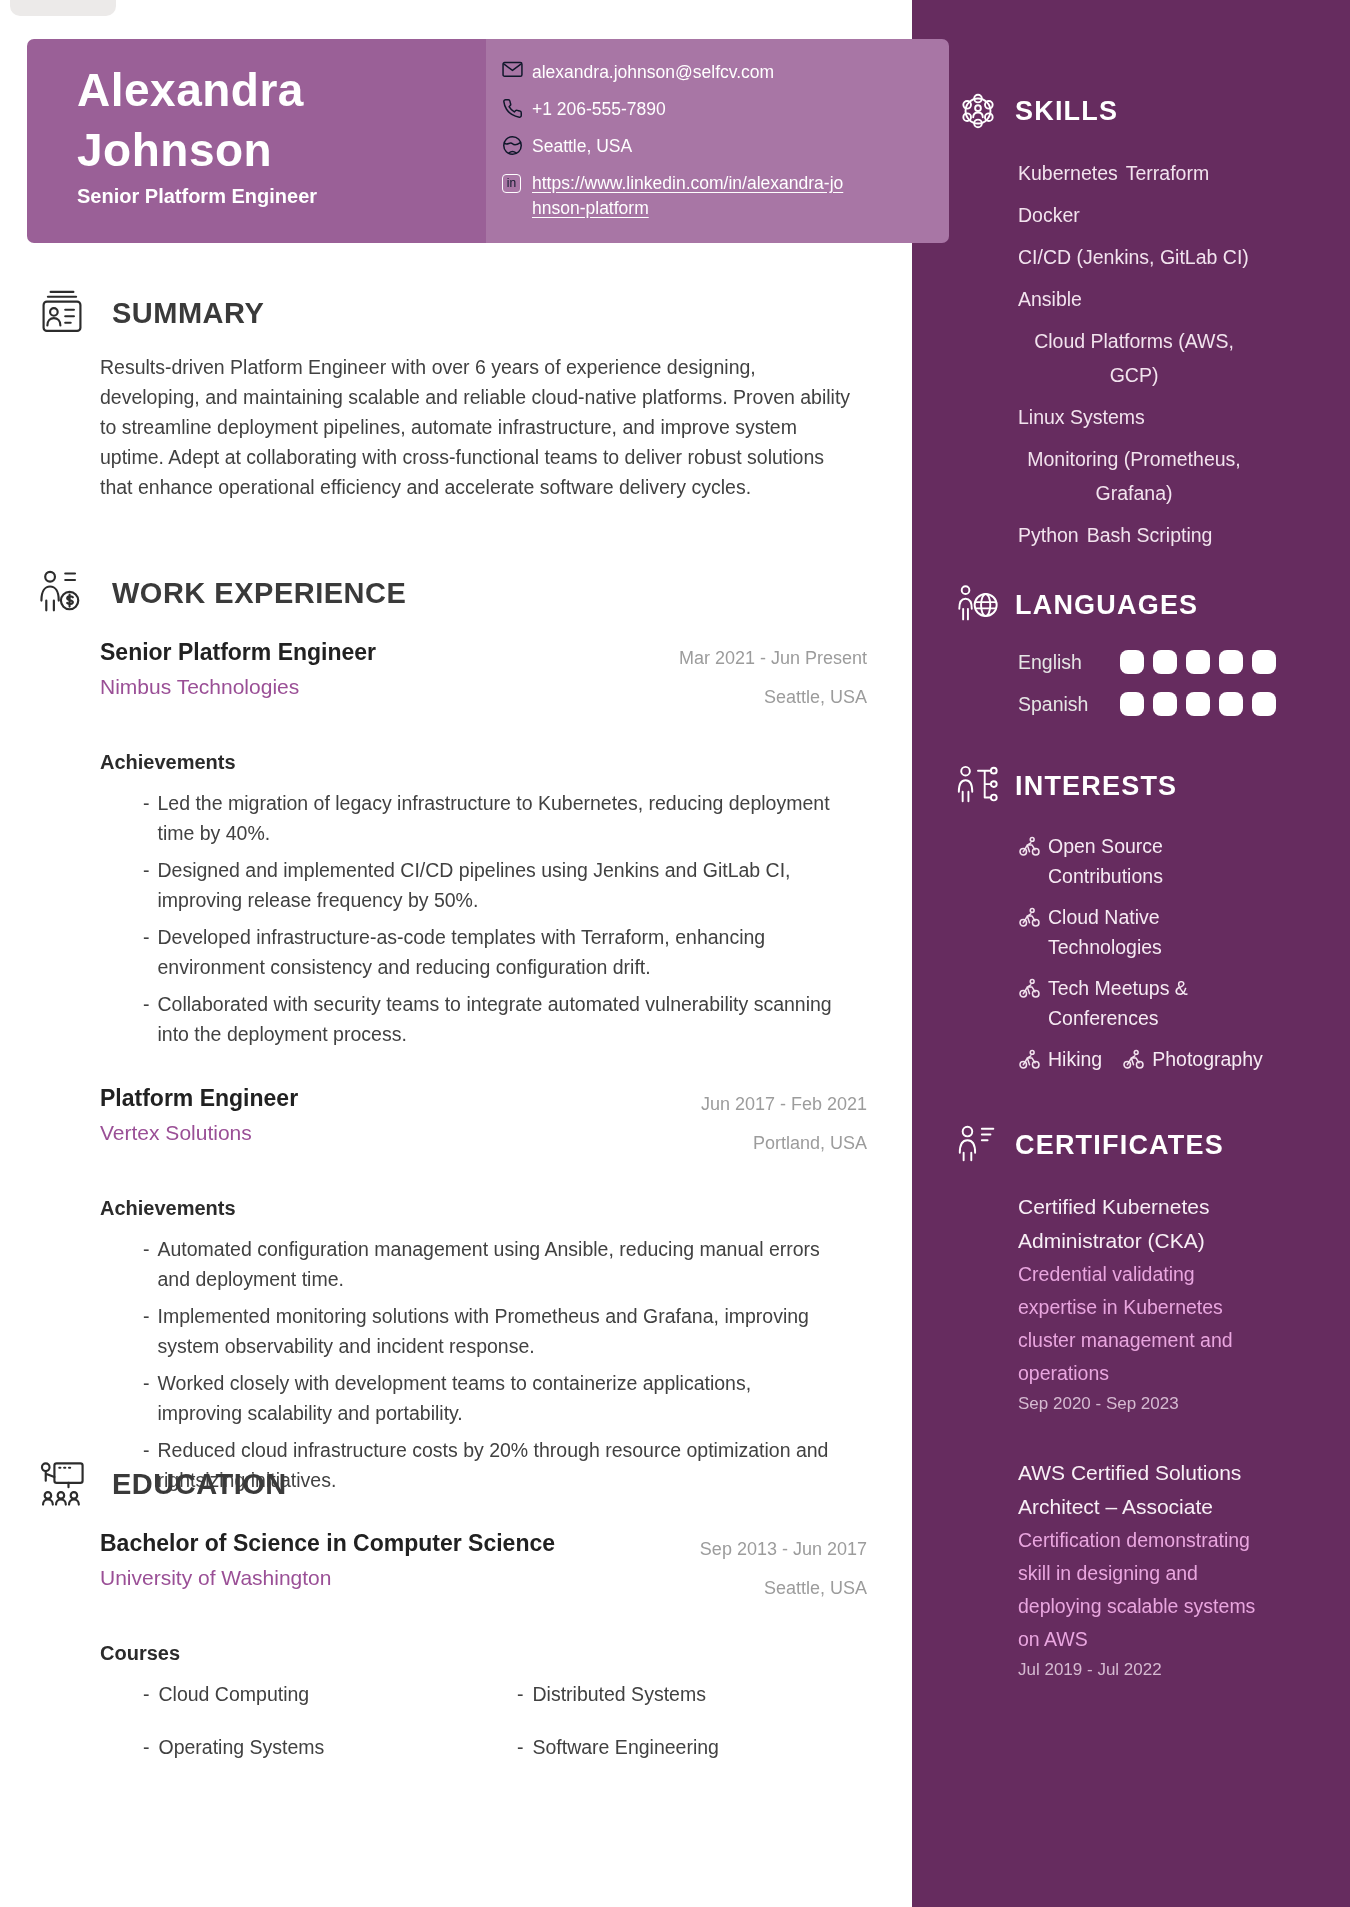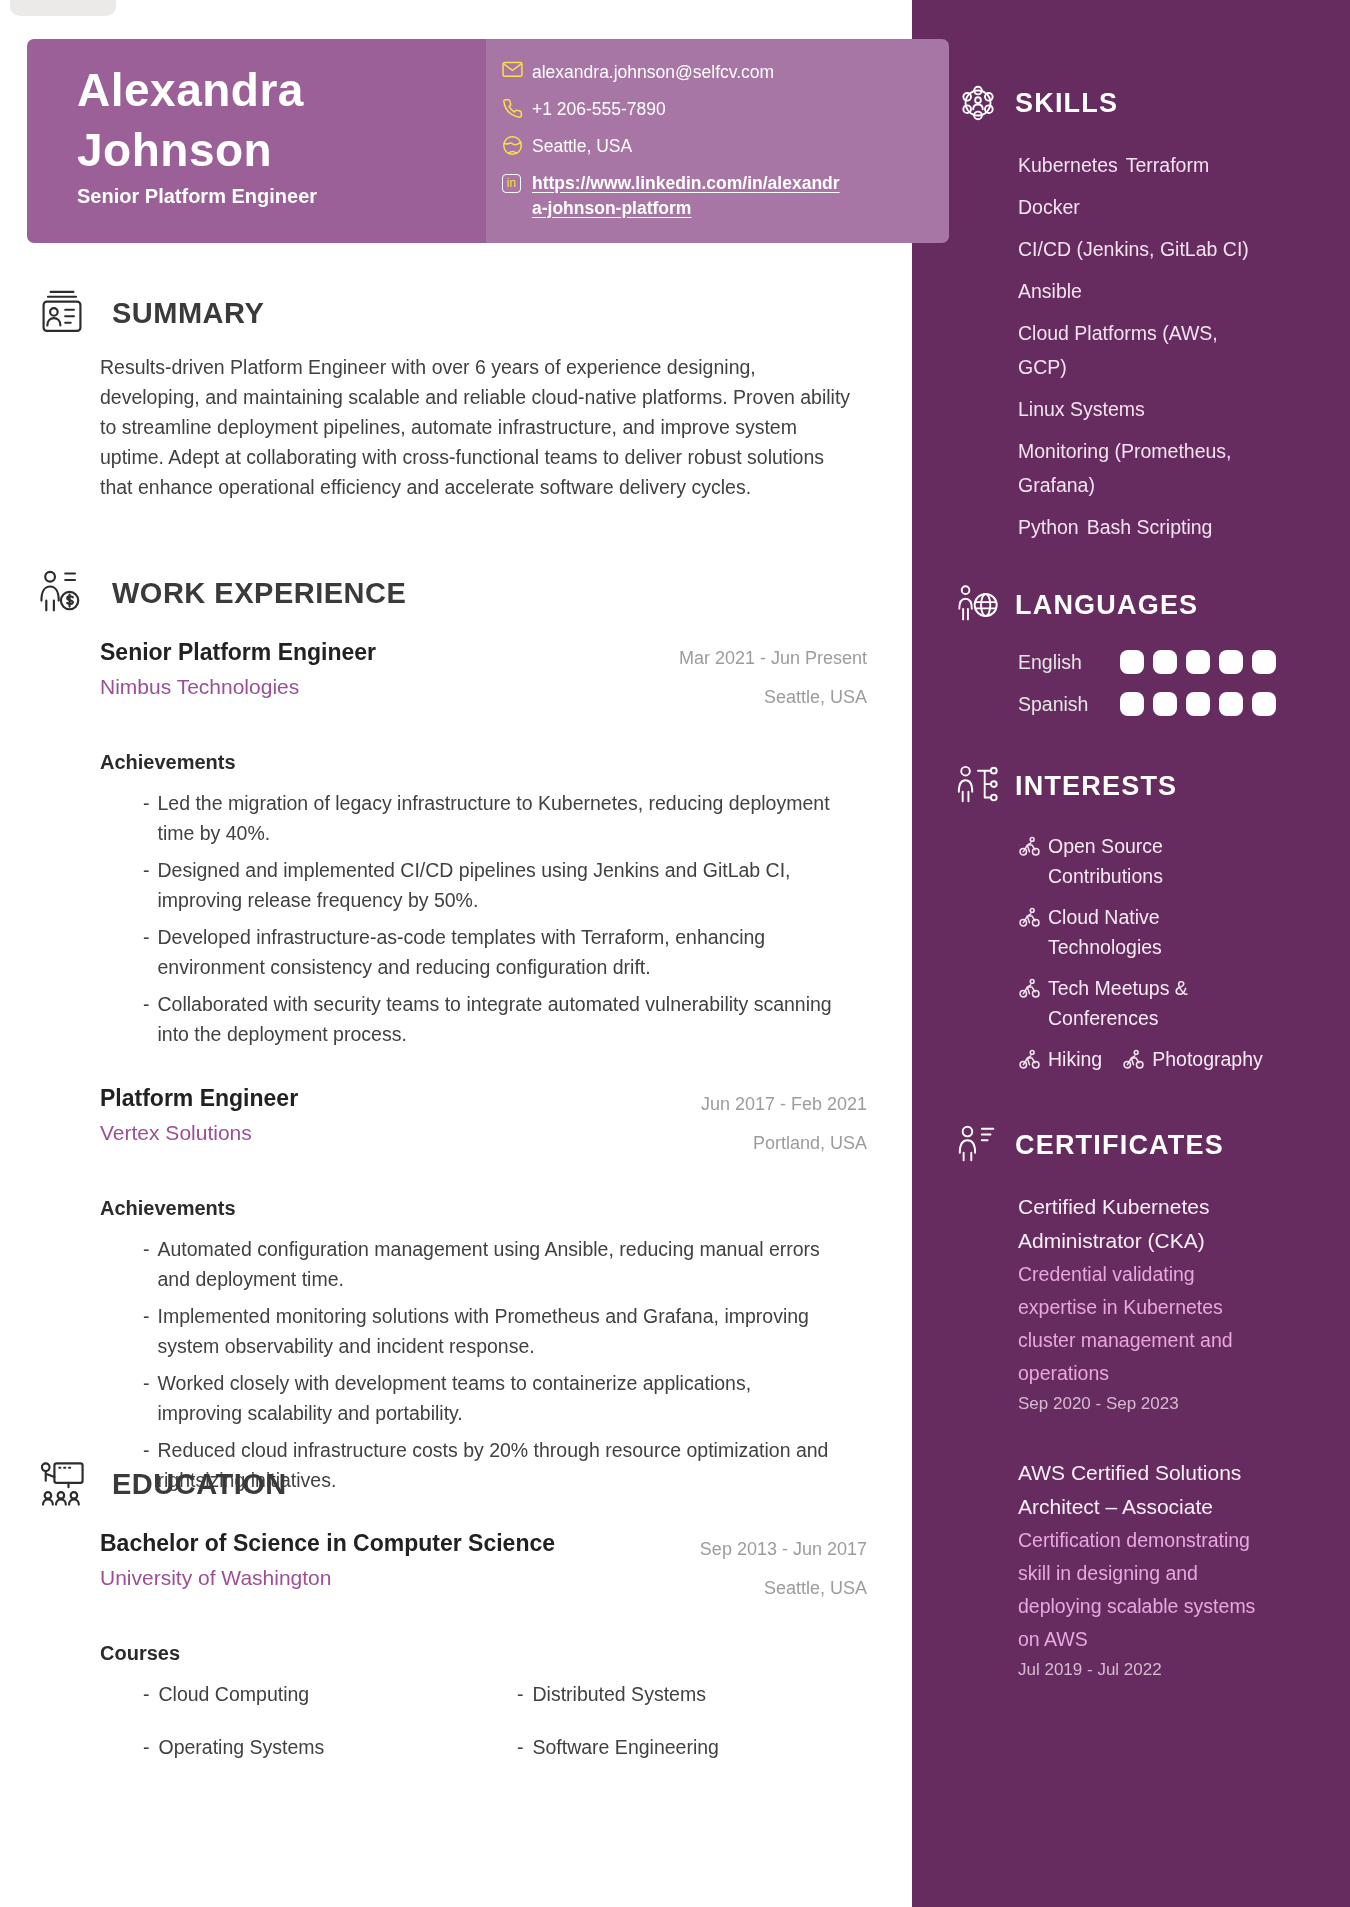--- a/index.html
+++ b/index.html
@@ -43,23 +43,23 @@
 
   
   .banner { position:absolute; left:27px; top:39px; width:922px; height:204px;
     background:#9A6097; border-radius:7px; color:#fff; }
   .banner-name { position:absolute; left:50px; top:21px; width:320px;
     font-size:46px; line-height:60px; font-weight:700; letter-spacing:.5px; }
   .banner-title { position:absolute; left:50px; top:146px; font-size:20px; font-weight:700; }
   .contact-panel { position:absolute; left:459px; top:0; width:463px; height:204px;
     background:rgba(255,255,255,0.14); border-radius:0 7px 7px 0; padding:21px 20px 0 16px; }
   .c-row { display:flex; align-items:flex-start; gap:9px; margin-bottom:12px; }
-  .c-ico { width:21px; height:21px; color:#fde047; flex:0 0 auto; margin-top:1px; }
+  .c-ico { width:21px; height:21px; color:#0f172a; flex:0 0 auto; margin-top:1px; }
   .c-txt { font-size:17.5px; line-height:25px; color:#ffffff; }
-  .c-link { text-decoration:underline; text-underline-offset:3px; word-break:break-all; width:312px; display:block;font-weight:bold; }
+  .c-link { text-decoration:underline; text-underline-offset:3px; word-break:break-all; width:312px; display:block; }
   .in-badge { width:19px; height:19px; border:1.6px solid #fff; border-radius:4px;
     font-size:12px; line-height:16px; text-align:center; display:block; margin-top:2px; }
 
   
   .msection { position:absolute; left:36px; width:831px; }
   .m-head { display:flex; align-items:center; gap:24px; }
   .m-head .hicon { width:52px; height:52px; color:#2c2c2c; flex:0 0 auto; }
   .m-title { font-size:29px; font-weight:800; letter-spacing:.5px; color:#3A3A3A; }
   .m-body { margin-left:64px; }
   .summary-text { margin-top:13px; width:752px; font-size:19.5px; line-height:30px; color:#414141; }
@@ -76,21 +76,21 @@
 
   .courses-grid { margin-top:14px; margin-left:43px; width:740px;
     display:grid; grid-template-columns:374px auto; row-gap:23px; }
   .course { display:flex; gap:9px; font-size:19.5px; line-height:30px; color:#414141; }
 </style>
 </head>
 <body>
 
 <aside class="sidebar">
 
-  <section class="side-section" style="top:80px;">
+  <section class="side-section" style="top:88px;text-align:center;">
     <div class="side-head">
       <span class="hicon">
         <svg viewBox="0 0 48 48" class="stroke" style="stroke-width:2;">
           <circle cx="24" cy="24" r="13"></circle>
           <circle cx="24" cy="11" r="4"></circle>
             <circle cx="35.3" cy="17.5" r="4"></circle>
             <circle cx="35.3" cy="30.5" r="4"></circle>
           <circle cx="24" cy="37" r="4"></circle>
             <circle cx="12.7" cy="30.5" r="4"></circle>
             <circle cx="12.7" cy="17.5" r="4"></circle>

